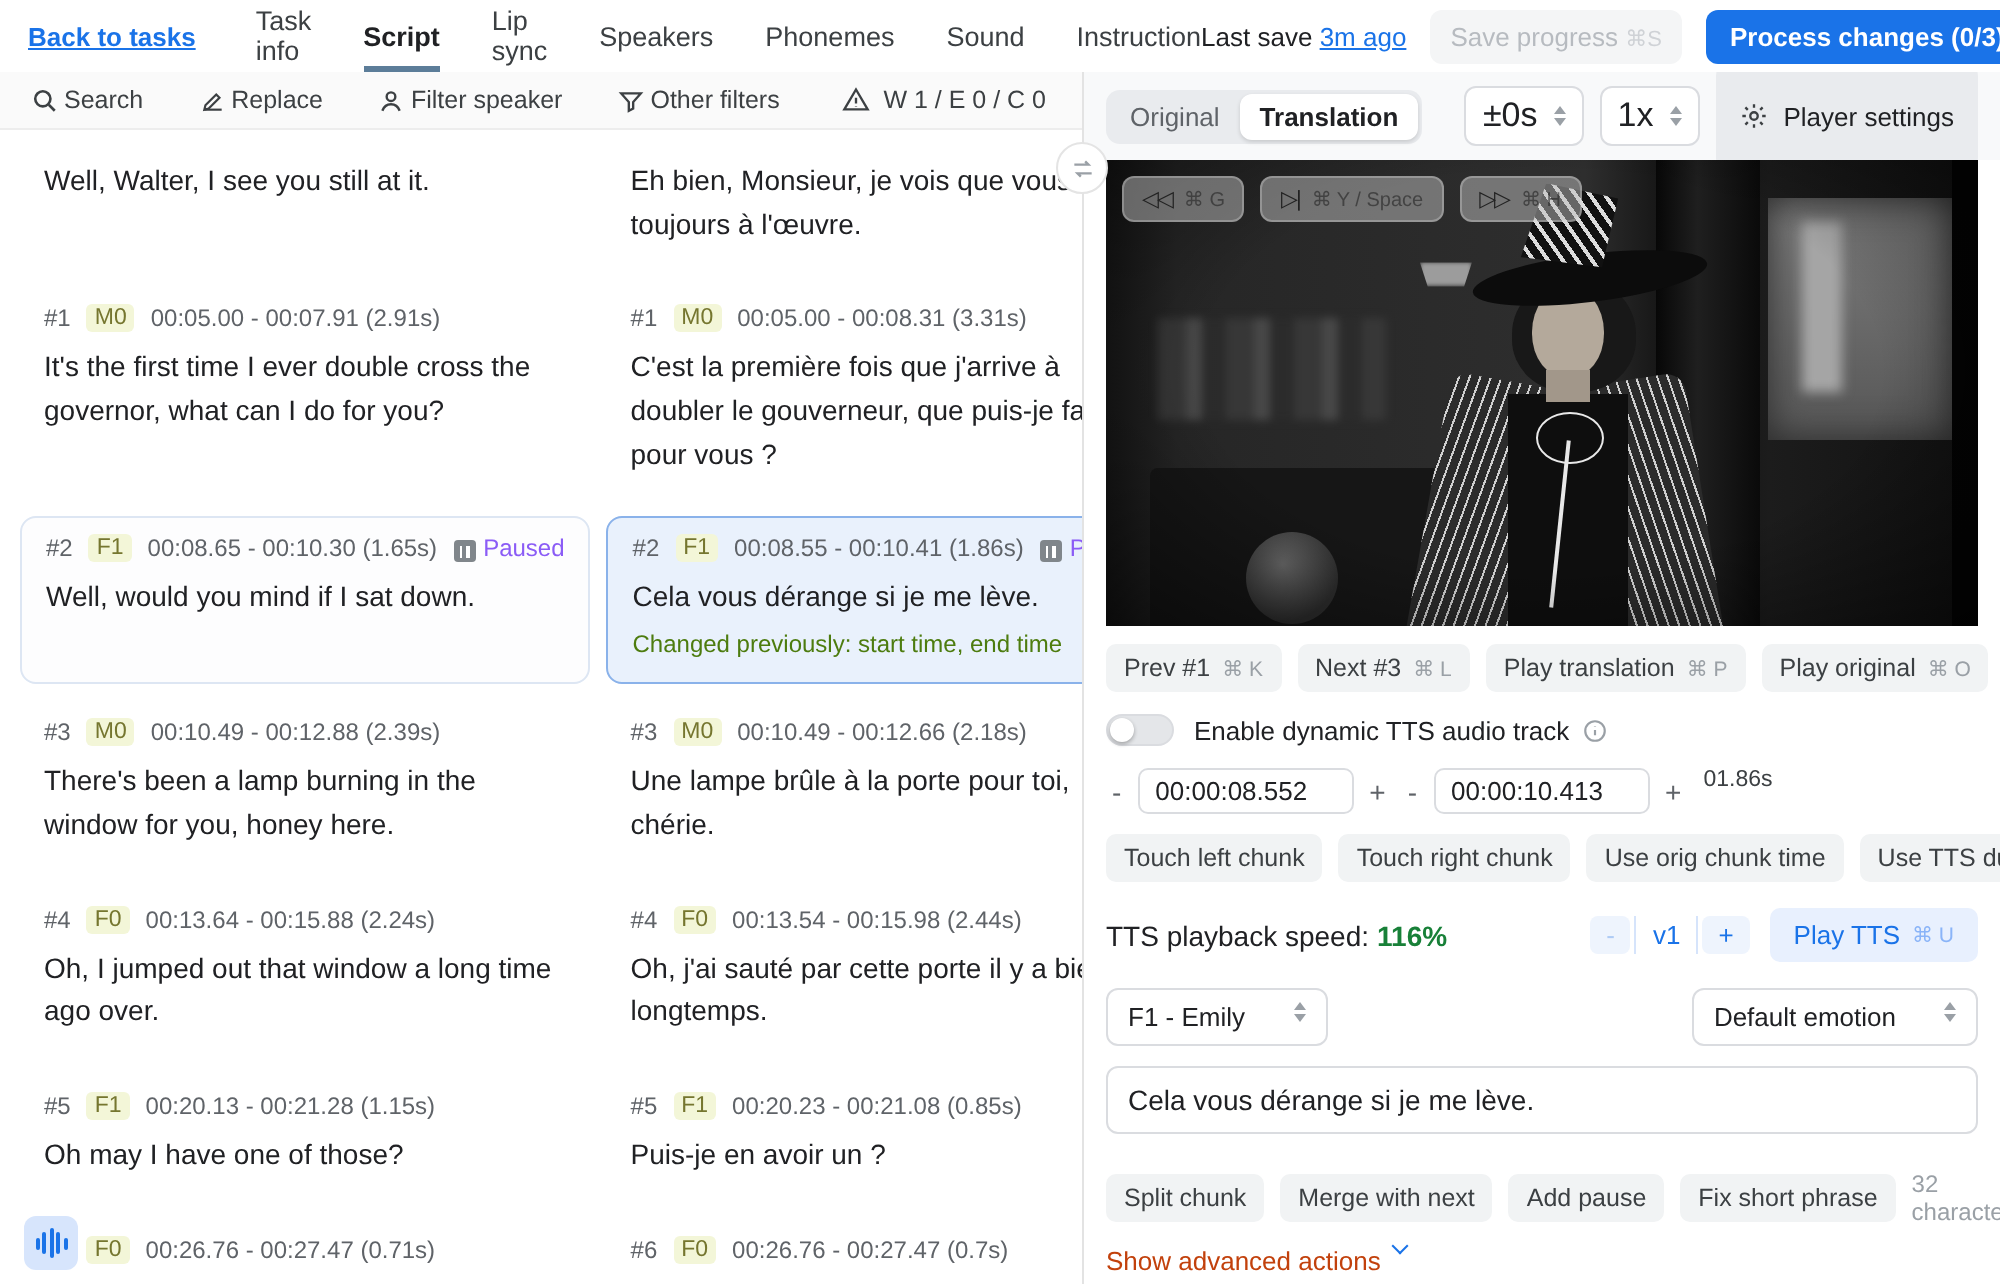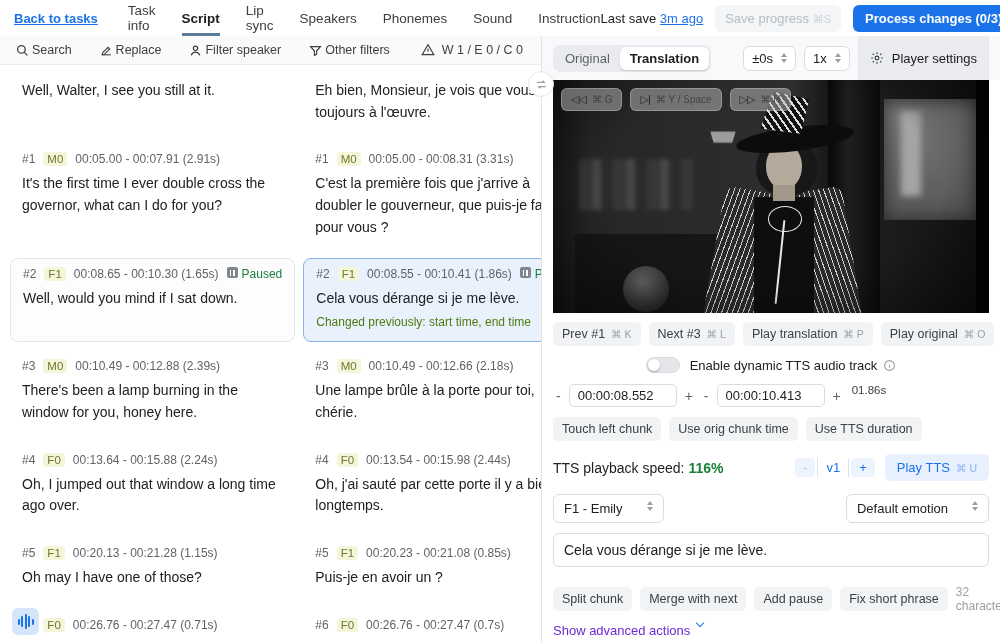--- a/index.html
+++ b/index.html
@@ -30,21 +30,21 @@
   .counters { margin-left:auto; margin-right:2px; display:flex; align-items:center; gap:7px; white-space:nowrap; }
 
   
   .script-area { position:absolute; top:65px; left:0; width:541px; height:577px; overflow:hidden; background:#fff; }
   .script-grid { display:grid; grid-template-columns:1fr 1fr; column-gap:30px; padding:6px 18px 0 20px; }
   .chunk { padding:9px 2px 20px 2px; }
   .chunk-head { display:flex; align-items:center; gap:8px; margin-bottom:7px; }
   .c-num { color:#5f6368; font-size:12px; }
   .c-badge { background:#f3f6d8; color:#75762f; font-size:11.5px; padding:1px 4px; border-radius:3px; }
   .c-time { color:#5f6368; font-size:12px; white-space:nowrap; }
-  .c-paused { display:flex; align-items:flex-start; gap:4px; color:#15803d; font-size:12px; }
+  .c-paused { display:flex; align-items:flex-end; gap:4px; color:#8b5cf6; font-size:12px; }
   .pause-ic { width:11px; height:11px; background:#80868b; border-radius:2px; position:relative; display:inline-block; }
   .pause-ic::before, .pause-ic::after { content:""; position:absolute; top:2.5px; width:1.5px; height:6px; background:#fff; }
   .pause-ic::before { left:3px; } .pause-ic::after { right:3px; }
   .c-text { font-size:14px; line-height:1.55; color:#202124; }
   .c-note { font-size:12px; margin-top:5px; }
   .note-green { color:#4d7c0f; }
   .chunk.sel-light { background:#fdfdfe; border:1px solid #dde6f3; border-radius:8px; padding:8px 12px 12px 12px; margin:0 -12px 8px -10px; }
   .chunk.sel-blue { background:#e9f1fc; border:1px solid #8ab2ea; border-radius:8px; padding:8px 12px 12px 12px; margin:0 -12px 8px -10px; }
 
   
@@ -52,21 +52,21 @@
   .swap-btn { position:absolute; top:71px; left:528px; width:26px; height:26px; border-radius:50%;
     background:#fff; border:1px solid #e4e4e4; color:#9aa0a6; font-size:13px; display:flex; align-items:center; justify-content:center; z-index:6; }
 
   
   .right-panel { position:absolute; top:36px; left:542px; width:458px; height:606px; background:#fff; }
   .controls-strip { height:44px; background:#f8f9fa; display:flex; align-items:center; padding:0 11px; gap:8px; }
   .segmented { background:#e9ebee; border-radius:7px; padding:2px; display:flex; }
   .seg-item { padding:4px 10px; font-size:13px; color:#5f6368; border-radius:6px; white-space:nowrap; }
   .seg-item.active { background:#fff; color:#202124; font-weight:700; box-shadow:0 1px 2px rgba(0,0,0,.15); }
   .ctrl-right { margin-left:auto; display:flex; align-items:center; gap:8px; }
-  .spinner { background:#fff; border:1px solid #dadce0; border-radius:6px; padding:4px 8px; display:flex; align-items:center; gap:8px; font-size:13px; color:#202124; }
+  .spinner { background:#fff; border:1px solid #dadce0; border-radius:6px; padding:4px 8px; display:flex; align-items:center; gap:8px; font-size:17px; color:#202124; }
   .spin-arrows { display:flex; flex-direction:column; gap:2px; }
   .tri-up { width:0; height:0; border-left:3.5px solid transparent; border-right:3.5px solid transparent; border-bottom:4px solid #9aa0a6; }
   .tri-down { width:0; height:0; border-left:3.5px solid transparent; border-right:3.5px solid transparent; border-top:4px solid #9aa0a6; }
   .settings-btn { background:#e9ebee; border-radius:7px; padding:20px 12px; display:flex; align-items:center; gap:8px; font-size:13px; color:#202124; }
 
   
   .video-wrap { position:relative; margin:0 11px; width:436px; height:233px; background:#000; overflow:hidden; }
   .scene { position:absolute; inset:0; background:linear-gradient(90deg,#161616 0%,#262626 8%,#2e2e2e 55%,#101010 66%,#1c1c1c 76%,#111 100%); }
   .sc-window { position:absolute; left:76%; top:8%; width:21%; height:52%; background:linear-gradient(180deg,#7d7d7d,#565656); box-shadow:inset 0 0 18px #2a2a2a; }
   .sc-window::after { content:""; position:absolute; left:18%; top:10%; width:22%; height:70%; background:#a5a5a5; filter:blur(3px); }
@@ -94,21 +94,21 @@
     display:flex; align-items:center; gap:6px; color:#222; font-size:11px; }
   .ov-btn .glyph { font-size:11px; letter-spacing:-1px; }
   .ov-btn .kbd { color:rgba(35,35,35,.6); font-size:10px; white-space:nowrap; }
 
   
   .panel-body { padding:9px 11px 0 11px; }
   .row { display:flex; align-items:center; }
   .gbtn { background:#f1f3f4; color:#3c4043; border-radius:5px; padding:5px 9px; font-size:12.5px; display:inline-flex; align-items:center; gap:6px; white-space:nowrap; }
   .gbtn .kbd { color:#9aa0a6; font-size:10.5px; }
   .nav-row { gap:8px; }
-  .toggle-row { margin-top:11px; gap:10px;justify-content:center; }
+  .toggle-row { margin-top:11px; gap:10px; }
   .toggle { width:34px; height:16px; background:#e4e6e9; border-radius:9px; position:relative; border:1px solid #dadce0; }
   .toggle::after { content:""; position:absolute; left:1px; top:1px; width:12px; height:12px; border-radius:50%; background:#fff; box-shadow:0 1px 2px rgba(0,0,0,.3); }
   .toggle-label { font-size:13px; display:flex; align-items:center; gap:6px; }
   .time-row { margin-top:11px; gap:5px; font-size:13px; }
   .step-btn { color:#5f6368; font-size:14px; padding:0 3px; }
   .time-input { border:1px solid #dadce0; border-radius:5px; padding:3px 8px; width:108px; font-size:13px; color:#202124; background:#fff; font-family:inherit; }
   .dur-label { font-size:11.5px; color:#3c4043; margin-left:3px; align-self:flex-start; }
   .chunkbtn-row { margin-top:10px; gap:8px; }
   .speed-row { margin-top:13px; }
   .speed-label { font-size:14px; color:#202124; }
@@ -120,21 +120,21 @@
   .ver-label { color:#1a73e8; font-size:13px; padding:2px 8px; border-left:1px solid #d6e4fb; border-right:1px solid #d6e4fb; }
   .playtts-btn { background:#e8f0fe; color:#1a73e8; border-radius:5px; padding:6px 12px; font-size:13px; display:flex; gap:6px; align-items:center; }
   .playtts-btn .kbd { color:#8ab4f8; font-size:10.5px; }
   .select-row { margin-top:13px; }
   .select { background:#fff; border:1px solid #dadce0; border-radius:6px; padding:6px 10px; font-size:13px; display:flex; align-items:flex-start; gap:24px; }
   .select-right { margin-left:auto; }
   .text-field { margin-top:10px; width:100%; border:1px solid #dadce0; border-radius:6px; padding:8px 10px; font-size:14px; color:#202124; font-family:inherit; background:#fff; }
   .edit-row { margin-top:20px; gap:8px; align-items:flex-start; }
   .char-count { margin-left:auto; font-size:12px; color:#9aa0a6; margin-top:-2px; }
   .links-col { margin-top:10px; display:flex; flex-direction:column; gap:5px; }
-  .show-link { color:#6d28d9; font-size:13px; display:flex; align-items:flex-start; gap:7px; cursor:pointer; width:max-content; }
+  .show-link { color:#c2410c; font-size:13px; display:flex; align-items:flex-start; gap:7px; cursor:pointer; width:max-content; }
   .chev { width:6px; height:6px; border-right:1.6px solid #1a73e8; border-bottom:1.6px solid #1a73e8; transform:rotate(45deg); margin-top:-3px; }
 
   
   .wave-btn { position:absolute; left:12px; top:608px; width:27px; height:27px; background:#d7e5fc; border-radius:6px;
     display:flex; align-items:center; justify-content:center; gap:1.5px; z-index:7; }
   .wave-btn i { display:block; width:2px; background:#1a73e8; border-radius:1px; }
 </style>
 </head>
 <body>
 
@@ -454,20 +454,21 @@
       <input class="time-input" value="00:00:08.552" style="">
       <button class="step-btn">+</button>
       <button class="step-btn">-</button>
       <input class="time-input" value="00:00:10.413" style="">
       <button class="step-btn">+</button>
       <span class="dur-label">01.86s</span>
     </div>
 
     <div class="row chunkbtn-row">
         <button class="gbtn">Touch left chunk</button>
+        <button class="gbtn">Touch right chunk</button>
         <button class="gbtn">Use orig chunk time</button>
         <button class="gbtn">Use TTS duration</button>
       </div>
 
     <div class="row speed-row">
       <span class="speed-label">TTS playback speed:</span>
       <span class="speed-value">116%</span>
       <span class="speed-right">
         <span class="ver-group">
           <button class="ver-btn dim">-</button>

